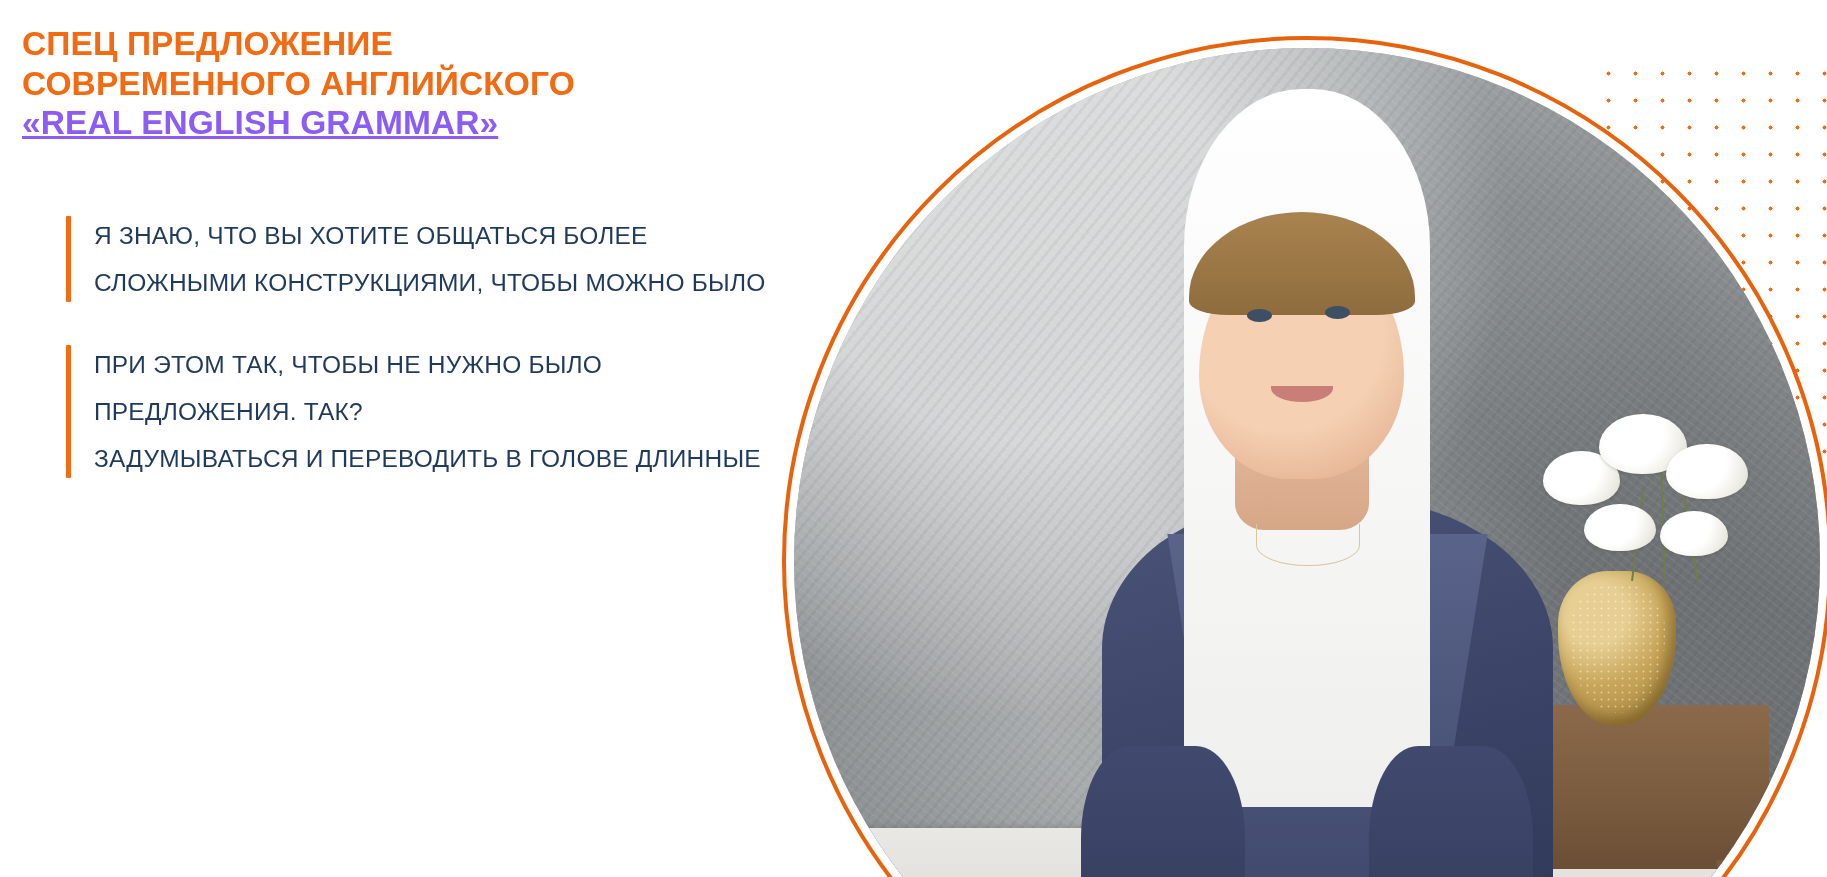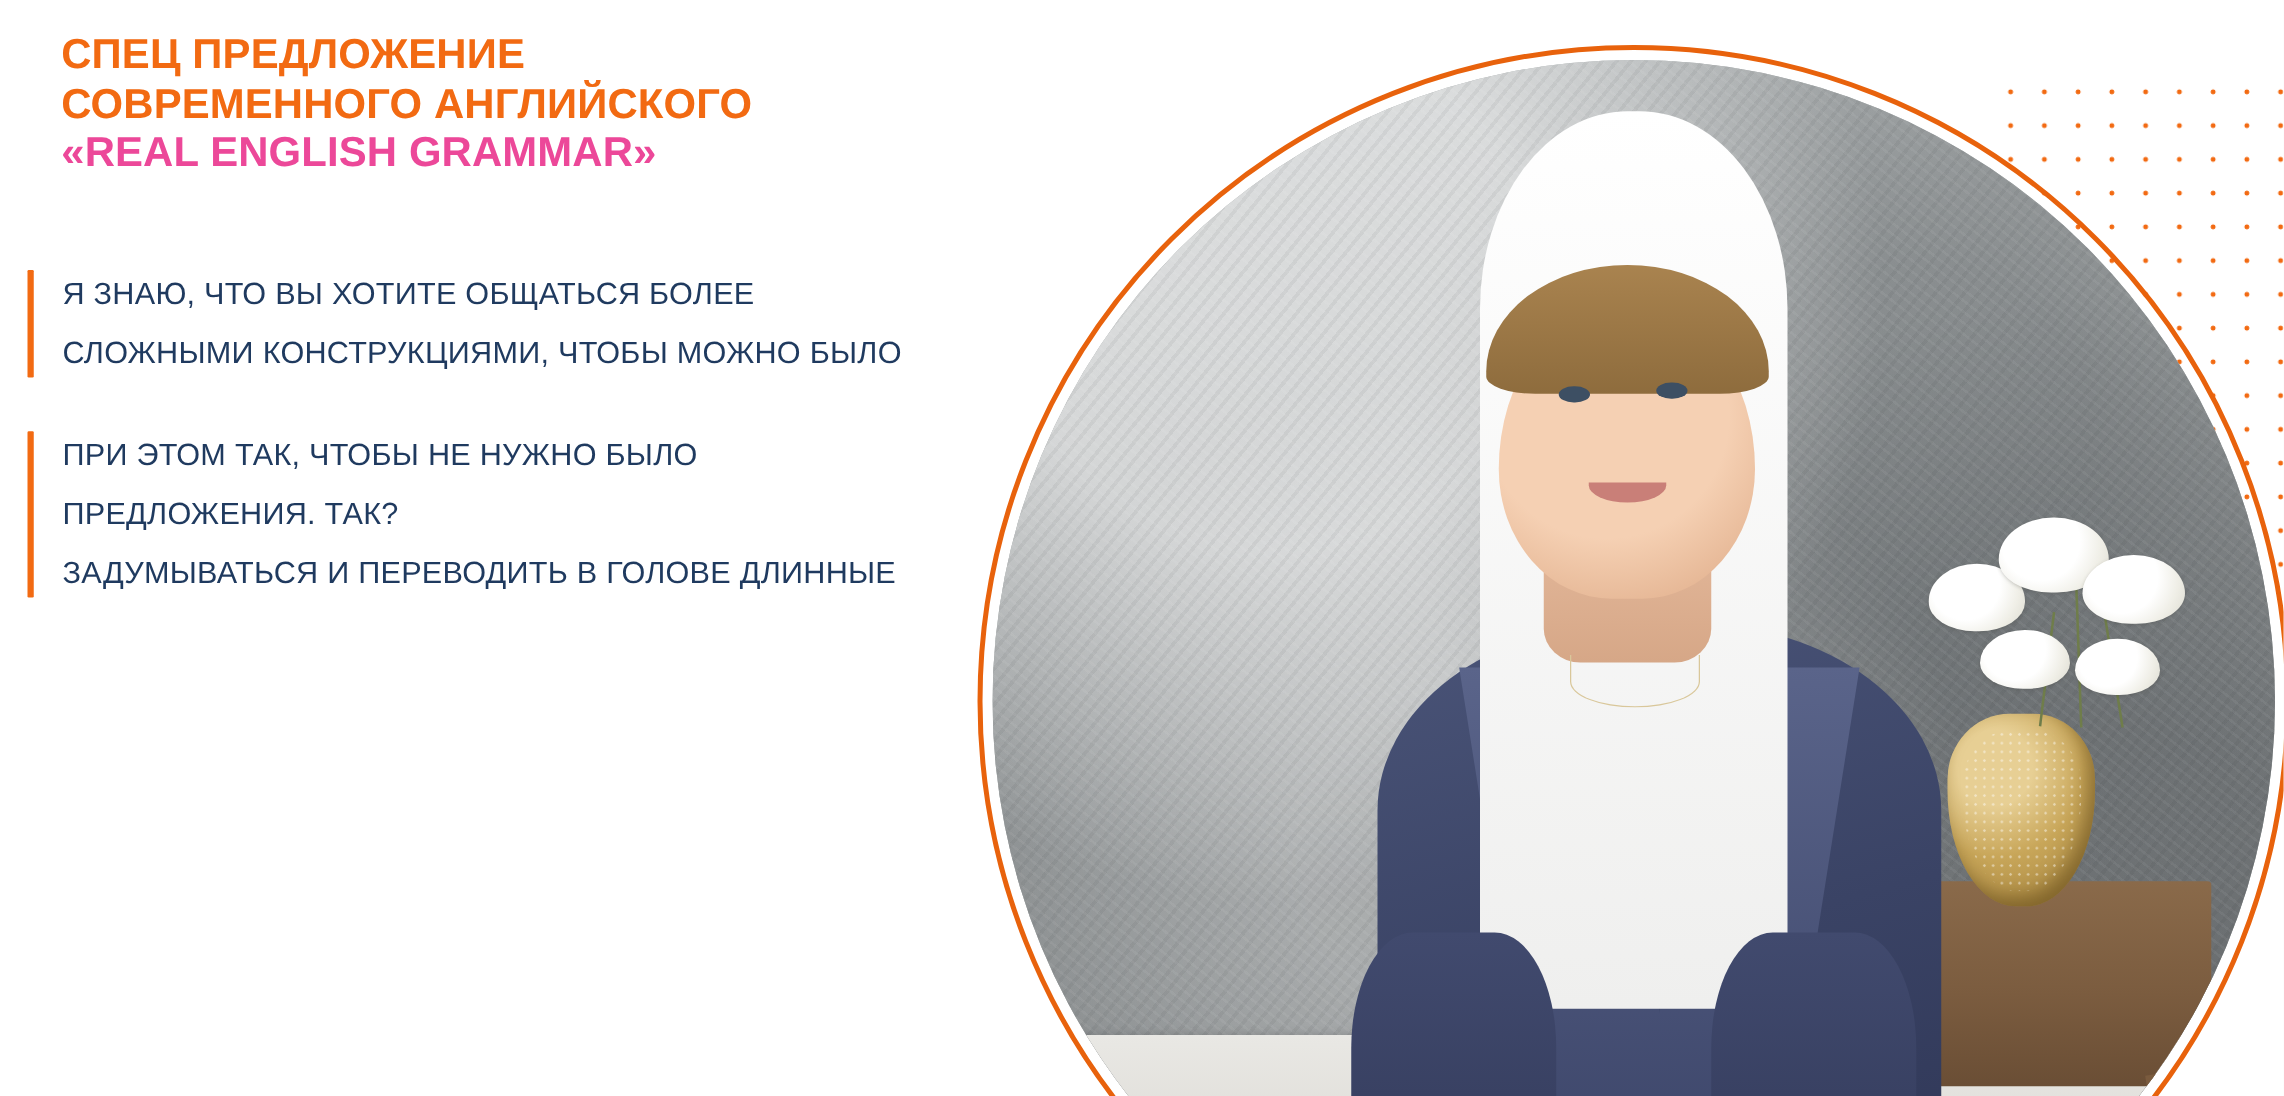--- a/index.html
+++ b/index.html
@@ -37,30 +37,30 @@
     width: 760px;
     font-weight: bold;
     font-size: 33.5px;
     line-height: 39.5px;
     letter-spacing: 0.1px;
     text-transform: uppercase;
   }
   .headline-line {
     display: block;
     white-space: nowrap;
-    margin-left: 27px;
   }
   .headline-line.accent { color: #F26A12; }
-  .headline-line.dark   { color: #ec4899; }
+  .headline-line.dark   { color: #8b5cf6; text-decoration: underline; }
 
   .bullet-list {
     position: absolute;
     left: 0;
     top: 212px;
     width: 800px;
+    padding-left: 44px;
   }
 
   .bullet-block {
     position: relative;
     padding-left: 50px;
     margin-bottom: 35px;
   }
   .bullet-block:last-child { margin-bottom: 0; }
 
   .bullet-bar {

